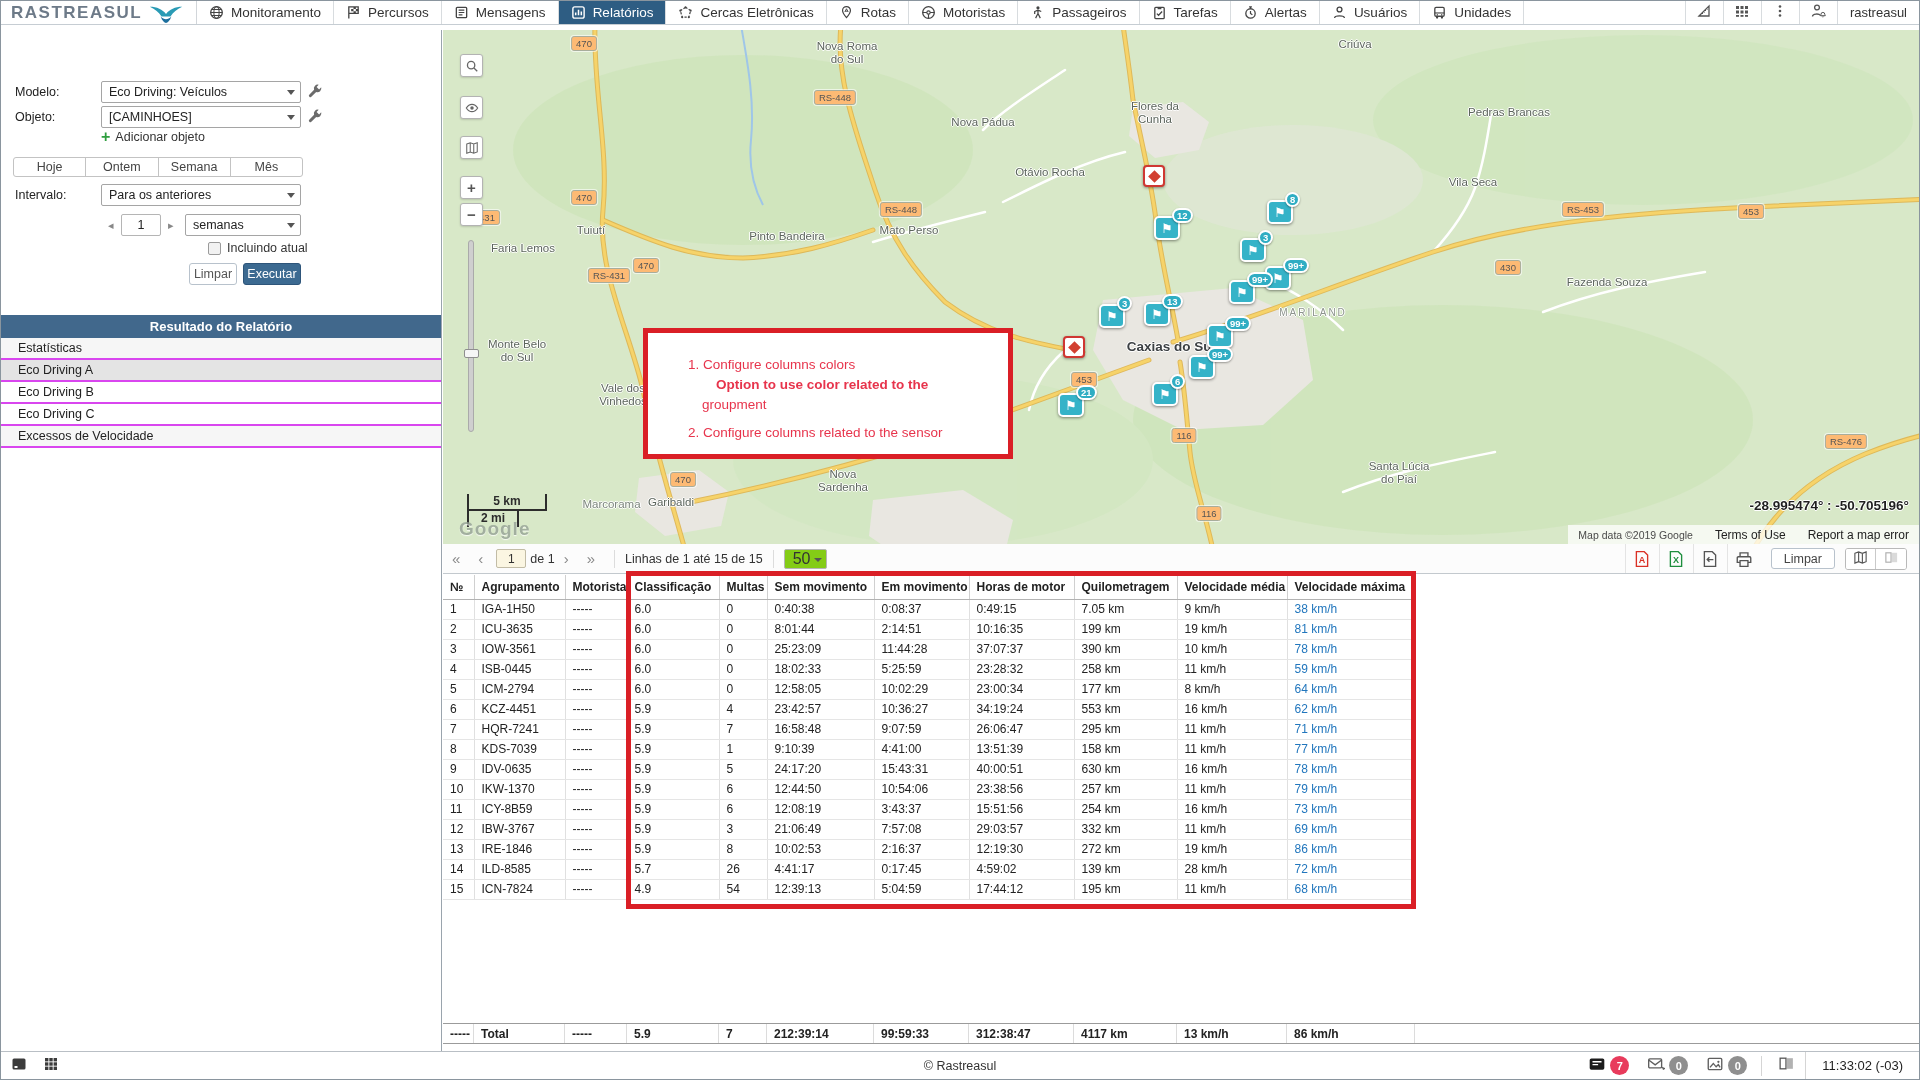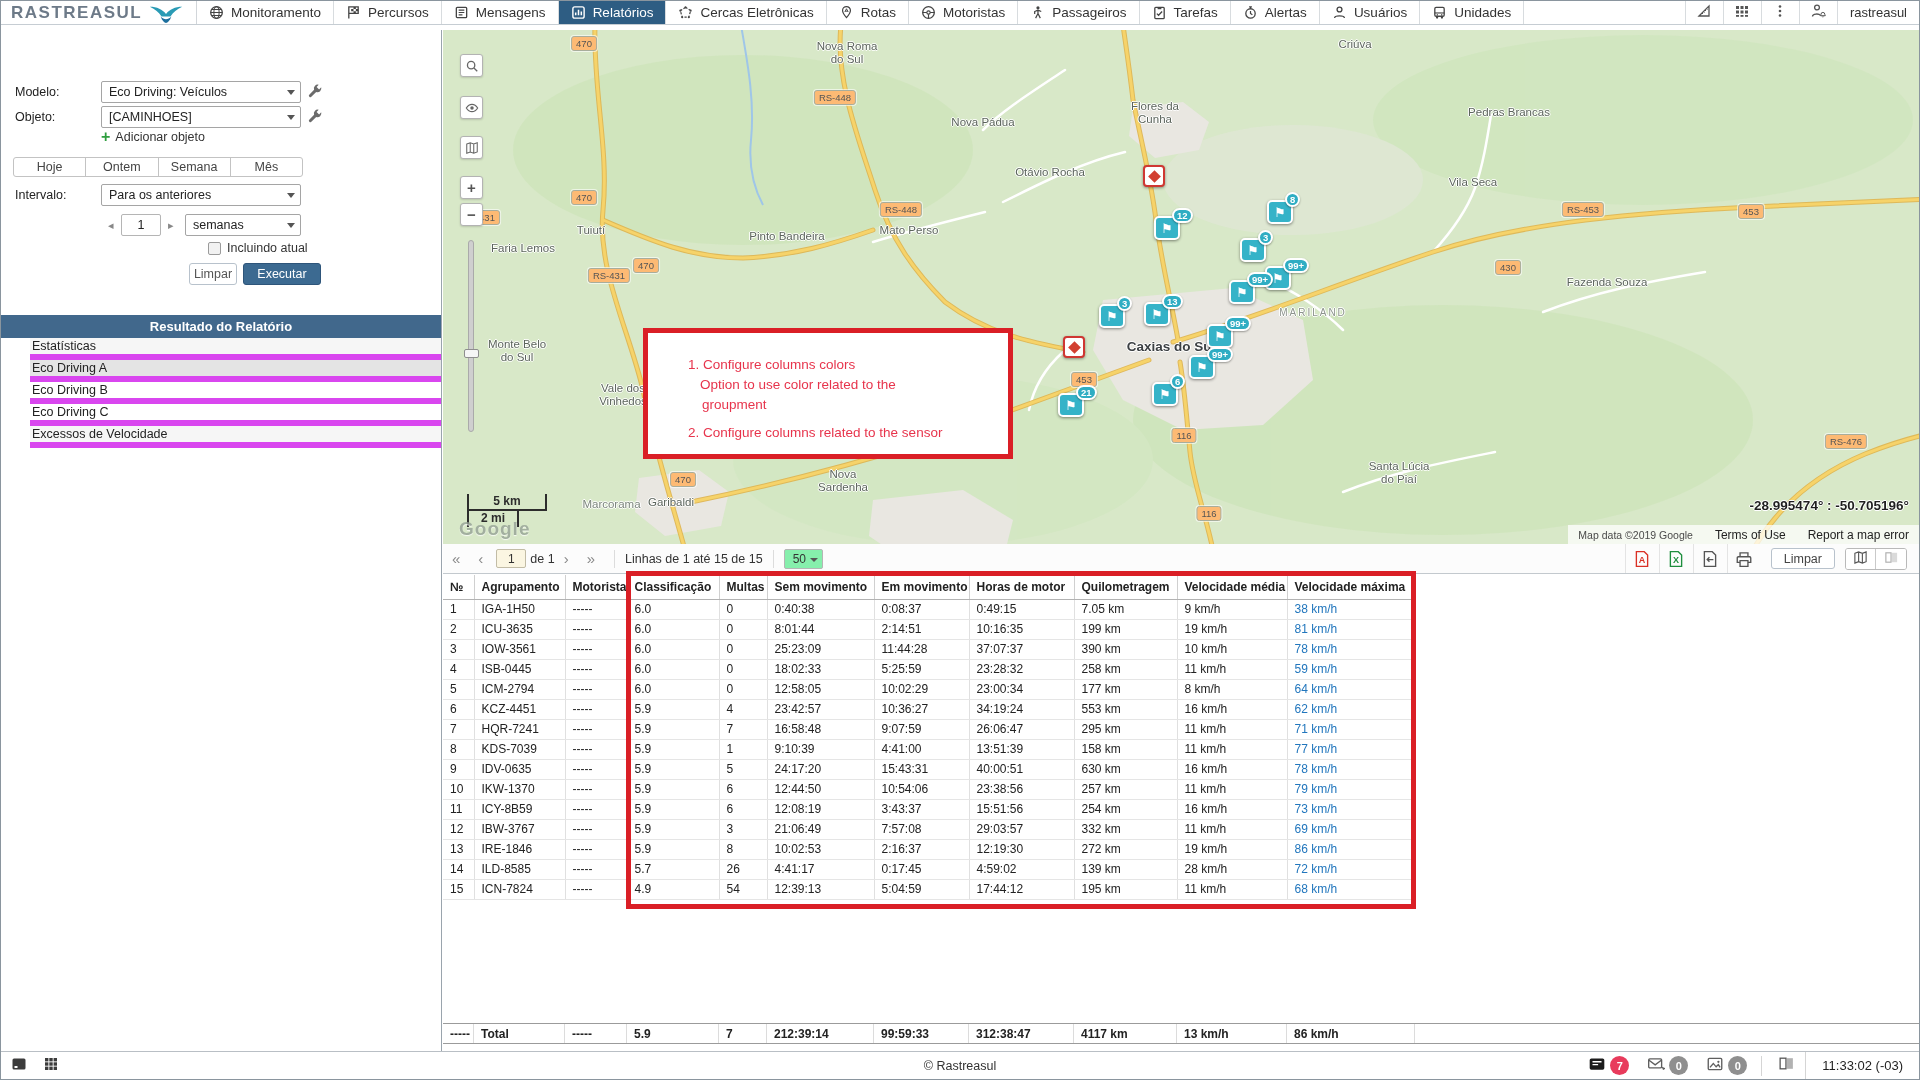--- a/index.html
+++ b/index.html
@@ -35,25 +35,25 @@
   .add-plus{color:#2f9e3f;font-weight:bold;font-size:16px;line-height:12px;}
   .seg{position:absolute;left:12px;top:127px;width:290px;height:20px;display:flex;border:1px solid #c3c3c3;border-radius:3px;overflow:hidden;background:#fff;}
   .seg-btn{flex:1;display:flex;align-items:center;justify-content:center;font-size:12.5px;color:#444;border-right:1px solid #c3c3c3;cursor:pointer;}
   .seg-btn:last-child{border-right:none;}
   .spin-arrow{position:absolute;font-size:11px;color:#888;cursor:pointer;}
   .spin-input{position:absolute;left:120px;top:184px;width:40px;height:22px;border:1px solid #b5b5b5;border-radius:2px;text-align:center;font-size:12.5px;color:#222;display:flex;align-items:center;justify-content:center;}
   .chk-row{position:absolute;left:207px;top:211px;display:flex;align-items:center;gap:6px;font-size:12.5px;color:#333;}
   .chk-box{width:13px;height:13px;border:1px solid #9b9b9b;background:#f2f2f2;border-radius:2px;}
   .btn{position:absolute;height:22px;border-radius:3px;font-size:12.5px;display:flex;align-items:center;justify-content:center;cursor:pointer;}
   .btn-clear{left:188px;top:233px;width:48px;background:#fff;border:1px solid #b8c2cc;color:#555;}
-  .btn-exec{left:242px;top:233px;width:78px;background:#3c6a91;border:1px solid #2e557a;color:#fff;}
+  .btn-exec{left:242px;top:233px;width:58px;background:#3c6a91;border:1px solid #2e557a;color:#fff;}
   .sec-h1{position:absolute;left:0;right:0;top:263px;height:21px;background:#f1f1f1;border-top:1px solid #ddd;border-bottom:1px solid #ddd;display:flex;align-items:center;justify-content:center;font-size:13px;font-weight:bold;color:#222;}
   .sec-h2{position:absolute;left:0;right:0;top:285px;height:23px;background:#41688c;display:flex;align-items:center;justify-content:center;font-size:13px;font-weight:bold;color:#fff;}
   .rlist{position:absolute;left:0;right:0;top:308px;}
-  .rlist-row{height:22px;display:flex;align-items:center;padding-left:2px;font-size:12.5px;color:#222;border-bottom:6px solid #d946ef;cursor:pointer;background:#fff;margin-left:29px;}
+  .rlist-row{height:22px;display:flex;align-items:center;padding-left:17px;font-size:12.5px;color:#222;border-bottom:2px solid #d946ef;cursor:pointer;background:#fff;}
   .rlist-row.shade-light{background:#f6f6f6;}
   .rlist-row.shade-selected{background:#e4e4e4;}
 
   
   .map{position:absolute;left:442px;top:29px;right:0;height:514px;background:#d8e8c8;overflow:hidden;}
   .map svg.roads{position:absolute;left:0;top:0;}
   .mlabel{position:absolute;transform:translateX(-50%);font-size:11.5px;color:#5c655c;text-align:center;line-height:13px;white-space:nowrap;
           text-shadow:0 1px 0 #fff,0 -1px 0 #fff,1px 0 0 #fff,-1px 0 0 #fff;z-index:3;}
   .mlabel.city{font-size:13.5px;color:#3c4043;font-weight:bold;}
   .mlabel.district{font-size:10px;color:#8d948d;letter-spacing:2px;}
@@ -69,39 +69,39 @@
   .alertmk .dia{width:9px;height:9px;background:#d23f31;transform:rotate(45deg);}
   .map-ctl{position:absolute;left:17px;width:23px;height:23px;background:#fff;border:1px solid #b3b3b3;border-radius:3px;display:flex;align-items:center;
            justify-content:center;cursor:pointer;z-index:6;box-shadow:0 1px 2px rgba(0,0,0,.15);}
   .map-ctl svg{width:14px;height:14px;color:#666;}
   .map-ctl.txt{font-size:15px;color:#555;font-weight:bold;}
   .zslider{position:absolute;left:25px;top:210px;width:6px;height:192px;background:#cfcfcf;border:1px solid #aaa;border-radius:3px;z-index:6;cursor:pointer;}
   .zhandle{position:absolute;left:-5px;top:108px;width:15px;height:9px;background:#f6f6f6;border:1px solid #8e8e8e;border-radius:2px;}
   .annot{position:absolute;left:200px;top:298px;width:370px;height:131px;background:#fff;border:5px solid #da1f26;z-index:20;padding-top:22px;}
   .ann-line{font-size:13.5px;color:#e7344c;line-height:20px;}
   .ann-line.ind-0{padding-left:40px;}
-  .ann-line.ind-1{padding-left:52px;}
+  .ann-line.ind-1{padding-left:68px;font-weight:bold;}
   .ann-line.ind-2{padding-left:54px;}
   .ann-line.gap{margin-top:8px;}
   .scalebox{position:absolute;left:24px;top:464px;z-index:6;color:#2c2c2c;}
   .skm{width:80px;border-left:2px solid #2c2c2c;border-right:2px solid #2c2c2c;border-bottom:2px solid #2c2c2c;text-align:center;font-size:12px;font-weight:bold;height:17px;}
   .smi{width:52px;border-left:2px solid #2c2c2c;border-right:2px solid #2c2c2c;text-align:center;font-size:12px;font-weight:bold;height:16px;}
   .gwm{position:absolute;left:16px;top:488px;font-size:19px;font-weight:bold;color:#95a295;opacity:.8;letter-spacing:1px;z-index:6;text-shadow:0 1px 1px #fff;}
   .coords{position:absolute;right:10px;top:468px;font-size:13.5px;font-weight:bold;color:#1f1f1f;z-index:6;text-shadow:0 1px 0 #fff,0 -1px 0 #fff,1px 0 0 #fff,-1px 0 0 #fff;}
   .attrib{position:absolute;right:0;bottom:0;height:19px;display:flex;align-items:center;gap:22px;background:rgba(255,255,255,.75);padding:0 10px;z-index:6;}
   .attrib .a1{font-size:10.5px;color:#4a4a4a;}
   .attrib .a2{font-size:12px;color:#222;cursor:pointer;}
 
   
   .tablesec{position:absolute;left:442px;top:543px;right:0;bottom:28px;background:#fff;}
   .pagerbar{position:absolute;left:0;right:0;top:0;height:30px;border-bottom:1px solid #c3c9ce;background:#fcfcfc;display:flex;align-items:center;font-size:12.5px;color:#333;}
   .pg-nav{color:#8a8a8a;font-size:15px;padding:0 9px;cursor:pointer;}
   .pg-input{width:30px;height:19px;background:#fbf6e2;border:1px solid #c2bca6;border-radius:2px;text-align:center;font-size:12px;color:#333;display:flex;align-items:center;justify-content:center;margin:0 4px;}
   .pg-sep{width:1px;height:18px;background:#dcdcdc;margin:0 10px;}
-  .pg-select{height:20px;border:1px solid #b5b5b5;border-radius:2px;background:#86efac;display:flex;align-items:center;padding:0 16px 0 8px;position:relative;font-size:12px;cursor:pointer;text-align:right;}
+  .pg-select{height:20px;border:1px solid #b5b5b5;border-radius:2px;background:#84cc16;display:flex;align-items:center;padding:0 16px 0 8px;position:relative;font-size:16px;cursor:pointer;text-align:right;}
   .pg-select .car{position:absolute;right:4px;top:8px;width:0;height:0;border-left:4px solid transparent;border-right:4px solid transparent;border-top:4px solid #555;}
   .tb-right{margin-left:auto;display:flex;align-items:center;height:100%;}
   .tbi{display:flex;align-items:center;justify-content:center;width:34px;height:100%;border-left:1px solid #e4e4e4;cursor:pointer;}
   .tbi svg{width:18px;height:18px;}
   .tbi.c-pdf{color:#d93025;} .tbi.c-xls{color:#1e8e3e;} .tbi.c-dark{color:#555;}
   .tb-clear{height:21px;border:1px solid #b8c2cc;border-radius:3px;background:#fff;color:#444;font-size:12.5px;display:flex;align-items:center;padding:0 12px;margin:0 10px;cursor:pointer;}
   .tb-toggle{display:flex;height:22px;margin-right:12px;border:1px solid #b9b9b9;border-radius:3px;overflow:hidden;}
   .tb-tg{width:30px;display:flex;align-items:center;justify-content:center;background:#fff;cursor:pointer;}
   .tb-tg:first-child{border-right:1px solid #c9c9c9;}
   .tb-tg svg{width:15px;height:15px;color:#555;}

